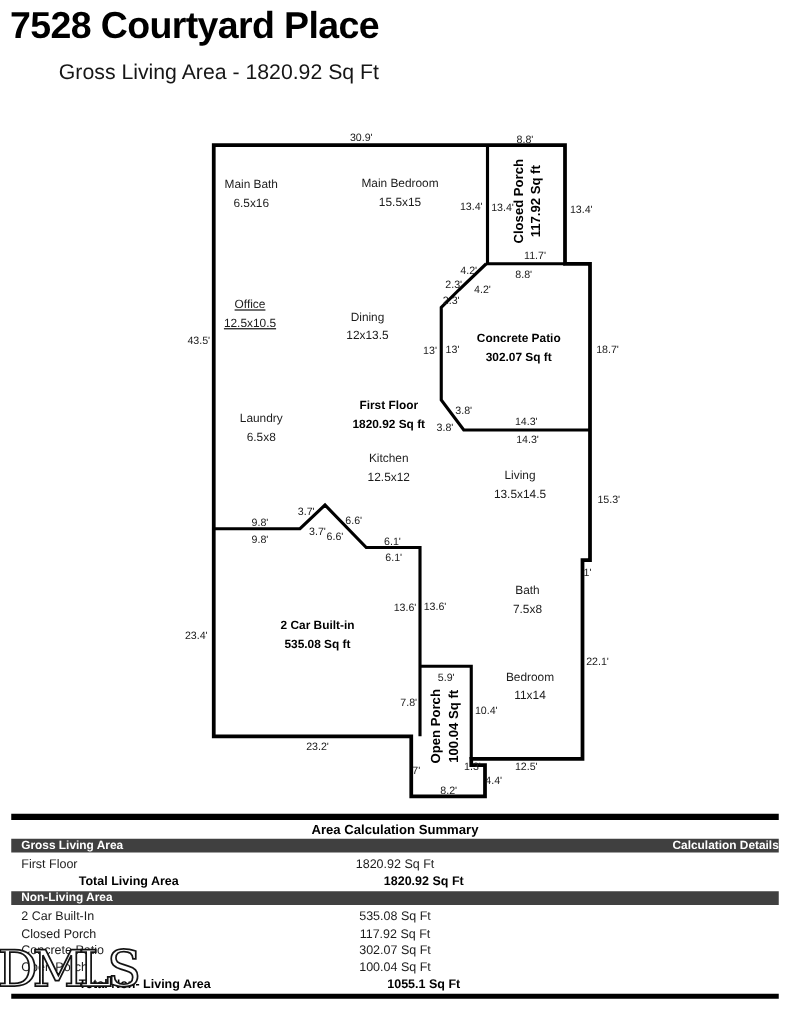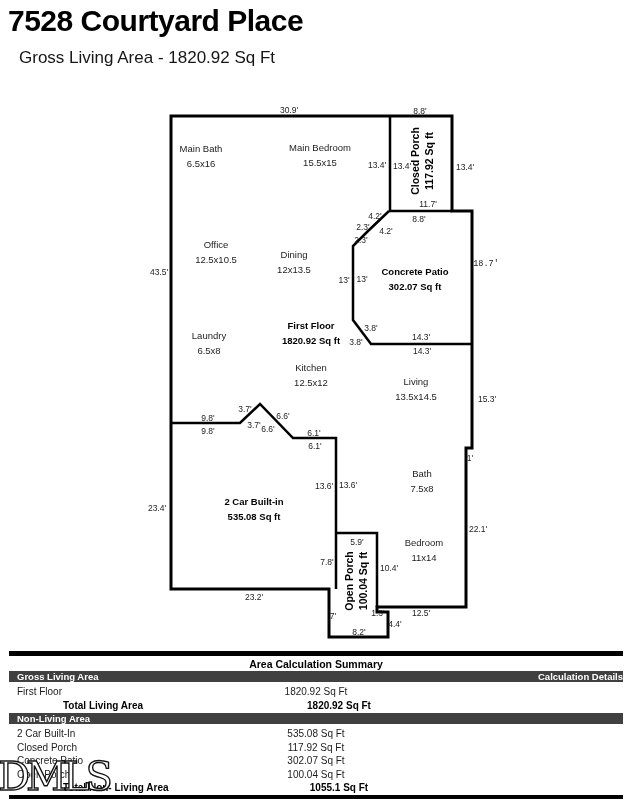--- a/index.html
+++ b/index.html
@@ -1,19 +1,19 @@
 <!DOCTYPE html>
 <html><head>
 <meta charset="utf-8">
 <style>
   html,body{margin:0;padding:0;background:#fff;}
   .page{position:relative;width:633px;height:811px;background:#fff;overflow:hidden;
         font-family:"Liberation Sans",sans-serif;color:#111;}
   
-  .hdr{position:absolute;left:8px;top:2px;}
+  .hdr{position:absolute;left:8px;top:2px;text-align:right;}
   .hdr h1{margin:0;font-size:30px;line-height:38px;font-weight:bold;color:#000;letter-spacing:-.5px;}
   .hdr .sub{margin-left:11px;font-size:17px;color:#161616;}
   .hdr .sub.g{margin-top:8px;}
   .hdr .sub.n{margin-top:10px;}
   
   .plan{position:absolute;left:0;top:0;width:633px;height:811px;}
   .plan svg{position:absolute;left:0;top:0;}
   .room{position:absolute;transform:translate(-50%,-50%);text-align:center;
         font-size:9.5px;line-height:14.5px;color:#1c1c1c;white-space:nowrap;}
   .room.b{font-weight:bold;color:#000;}
@@ -70,21 +70,21 @@
           <div>6.5x16</div>
         </div>
         <div class="room" style="left: 320px; top: 155px;">
           <div>Main Bedroom</div>
           <div>15.5x15</div>
         </div>
         <div class="room b rot" style="left: 422px; top: 161px;">
           <div>Closed Porch</div>
           <div>117.92 Sq ft</div>
         </div>
-        <div class="room" style="left: 216px; top: 252px;">
+        <div class="room" style="left: 200px; top: 252px; text-decoration: underline;">
           <div>Office</div>
           <div>12.5x10.5</div>
         </div>
         <div class="room" style="left: 294px; top: 262px;">
           <div>Dining</div>
           <div>12x13.5</div>
         </div>
         <div class="room b" style="left: 415px; top: 279px;">
           <div>Concrete Patio</div>
           <div>302.07 Sq ft</div>
@@ -127,21 +127,21 @@
         <div class="dim" style="left: 402px; top: 166px;">13.4'</div>
         <div class="dim" style="left: 465px; top: 167px;">13.4'</div>
         <div class="dim" style="left: 428px; top: 204px;">11.7'</div>
         <div class="dim" style="left: 419px; top: 219px;">8.8'</div>
         <div class="dim" style="left: 375px; top: 216px;">4.2'</div>
         <div class="dim" style="left: 386px; top: 231px;">4.2'</div>
         <div class="dim" style="left: 363px; top: 227px;">2.3'</div>
         <div class="dim" style="left: 361px; top: 240px;">2.3'</div>
         <div class="dim" style="left: 344px; top: 280px;">13'</div>
         <div class="dim" style="left: 362px; top: 279px;">13'</div>
-        <div class="dim" style="left: 486px; top: 264px; font-family: Liberation Mono, monospace;">18.7'</div>
+        <div class="dim" style="left: 486px; top: 279px;">18.7'</div>
         <div class="dim" style="left: 159px; top: 272px;">43.5'</div>
         <div class="dim" style="left: 371px; top: 328px;">3.8'</div>
         <div class="dim" style="left: 356px; top: 342px;">3.8'</div>
         <div class="dim" style="left: 421px; top: 337px;">14.3'</div>
         <div class="dim" style="left: 422px; top: 351px;">14.3'</div>
         <div class="dim" style="left: 487px; top: 399px;">15.3'</div>
         <div class="dim" style="left: 470px; top: 458px;">1'</div>
         <div class="dim" style="left: 208px; top: 418px;">9.8'</div>
         <div class="dim" style="left: 208px; top: 431px;">9.8'</div>
         <div class="dim" style="left: 245px; top: 409px;">3.7'</div>

